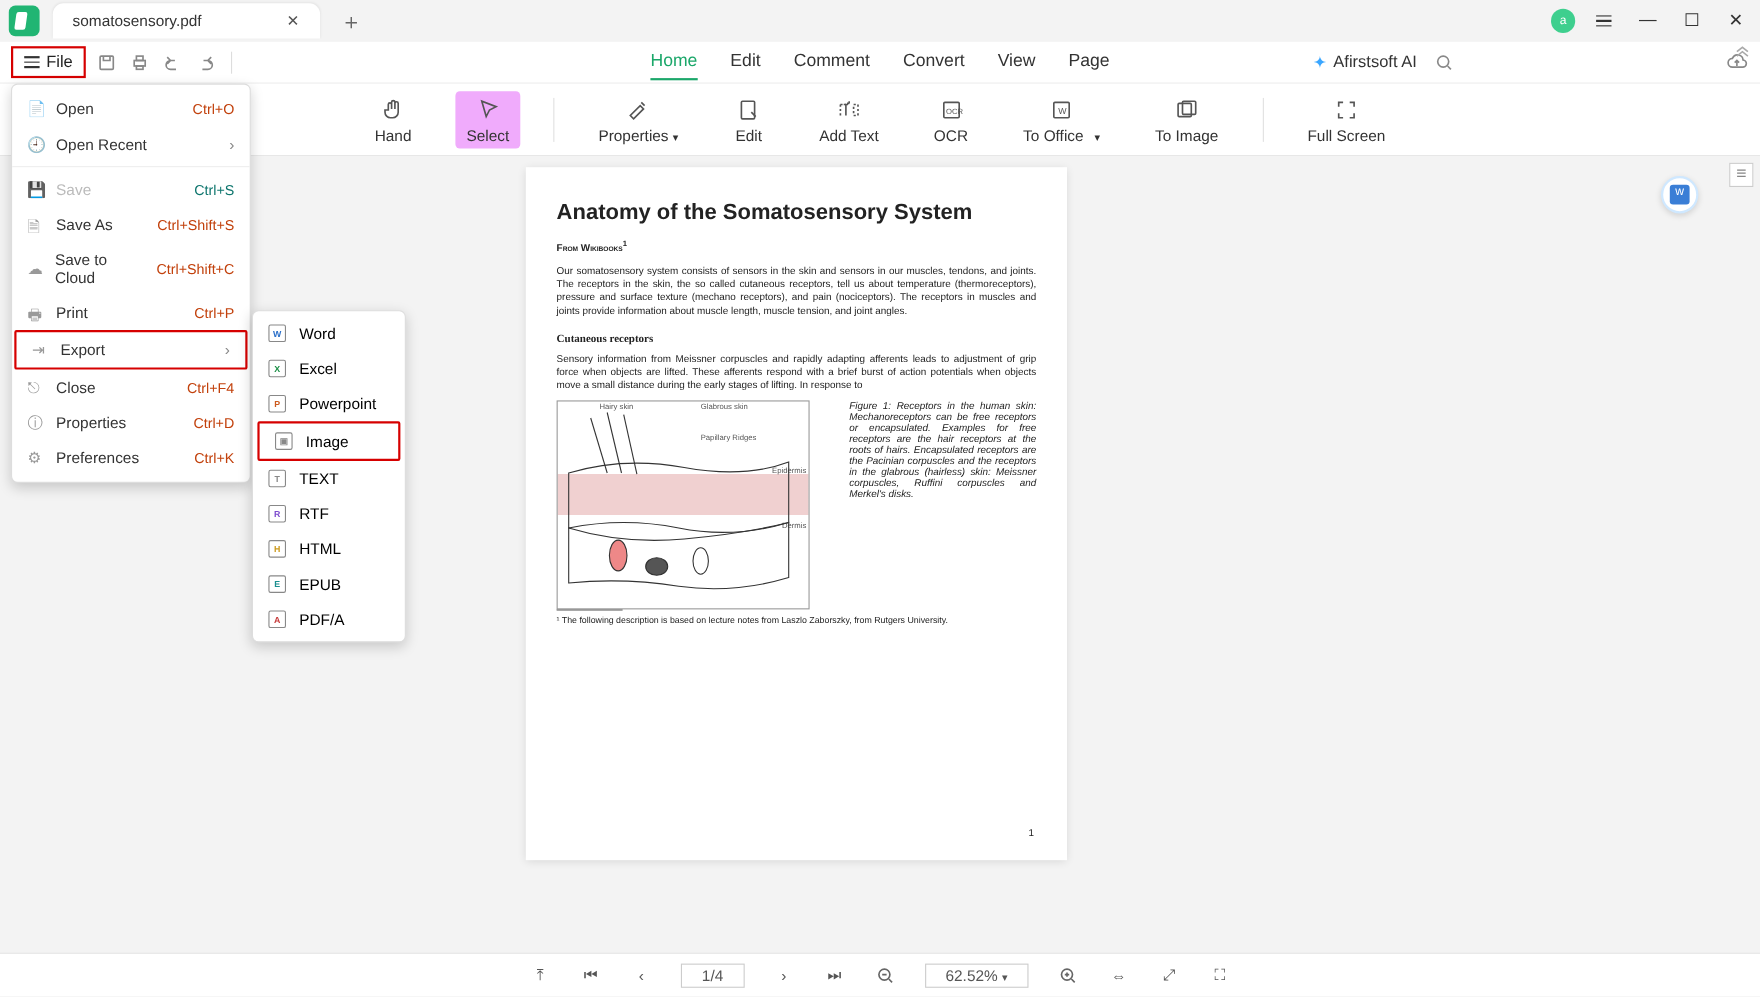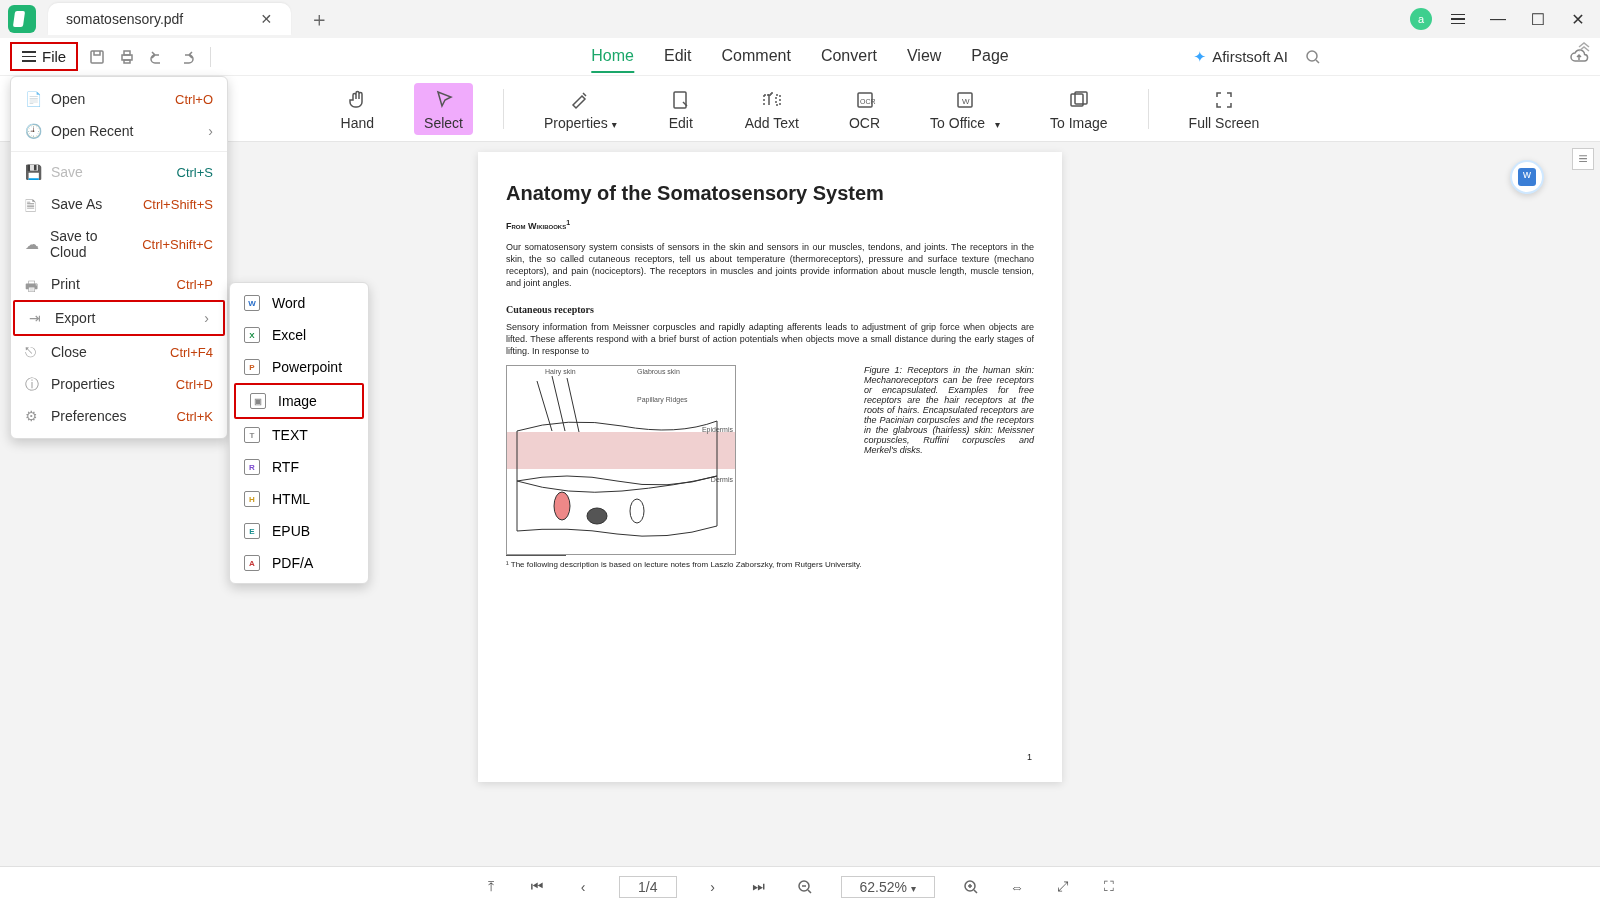--- a/index.html
+++ b/index.html
@@ -30,21 +30,21 @@
 
 
 .ribbon { height:66px; background:#fff; border-bottom:1px solid #e5e5e5; display:flex; align-items:center; justify-content:center; gap:30px; font-size:14px;}
 .ribbon-item { display:flex; flex-direction:column; align-items:center; gap:2px; padding:4px 10px; border-radius:4px; color:#333;}
 .ribbon-item.selected { background:#f0abfc;}
 .ribbon-icon { width:28px; height:26px; display:flex; align-items:center; justify-content:center; color:#555;}
 .ribbon-sep { width:1px; height:40px; background:#e0e0e0;}
 
 
 .doc-area { position:absolute; top:142px; left:0; right:0; bottom:40px; background:#f3f3f3; overflow:hidden;}
-.page { position:absolute; left:478px; top:10px; width:584px; height:630px; background:#fff; box-shadow:0 2px 8px rgba(0,0,0,0.12); padding:30px 28px; font-size:10px; color:#222;}
+.page { position:absolute; left:478px; top:10px; width:492px; height:630px; background:#fff; box-shadow:0 2px 8px rgba(0,0,0,0.12); padding:30px 28px; font-size:10px; color:#222;}
 .page h1 { font-size:20px; font-weight:700; margin-bottom:14px;}
 .page .from { font-variant:small-caps; font-size:9px; margin-bottom:10px; font-weight:700; }
 .page .from sup{ font-size:7px;}
 .page .body { font-size:9px; line-height:1.35; text-align:justify;}
 .side-note { float:right; width:170px; background:#f8c9c4; color:#7a2b2b; font-style:italic; font-size:9px; padding:8px 10px; margin:0 0 6px 8px; line-height:1.35;}
 .sub { font-weight:700; font-size:10px; margin:14px 0 6px;font-family:Liberation Serif, serif; }
 .figure-box { border:1px solid #999; height:190px; width:230px; margin-top:8px; float:left; position:relative; background:linear-gradient(#fff 0 35%, #f0d0d0 35% 55%, #fff 55% 100%);}
 .fig-label { font-size:7px; color:#555; position:absolute;}
 .fig-caption { float:right; width:170px; font-size:9px; text-align:justify; margin-top:8px; font-style:italic;}
 .footnote { clear:both; font-size:8px; margin-top:70px; border-top:1px solid #555; width:60px; padding-top:2px;}

